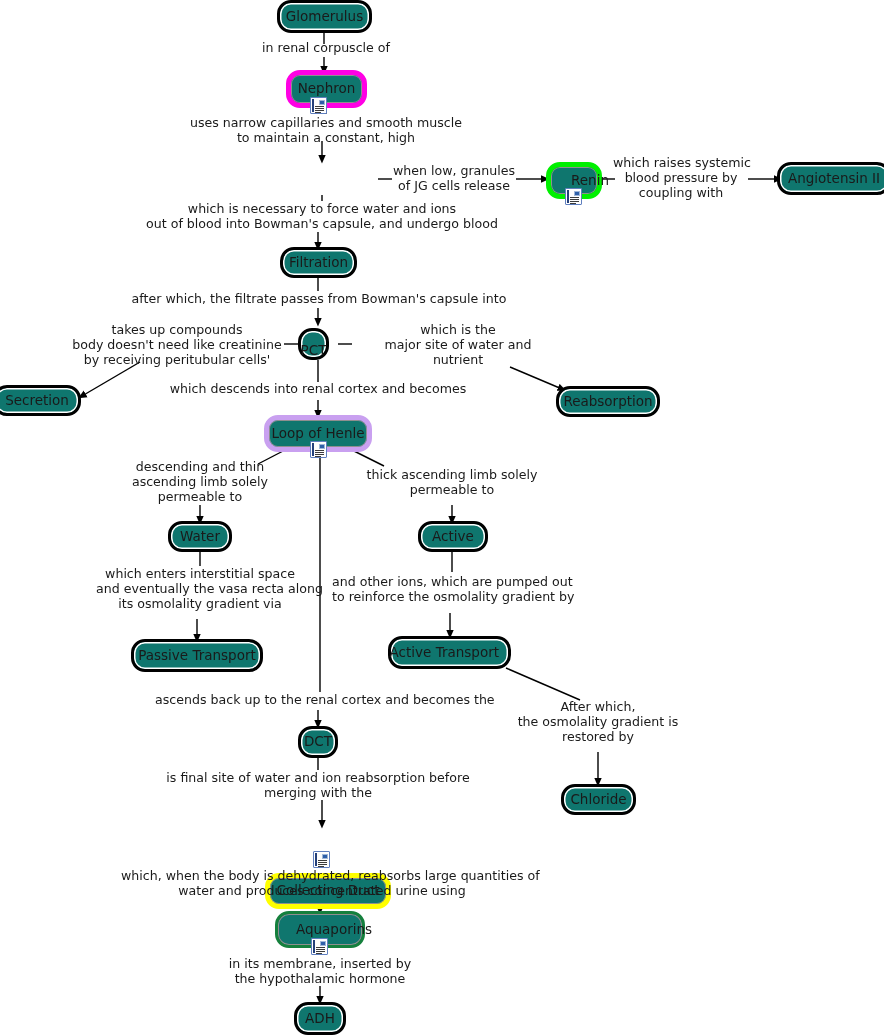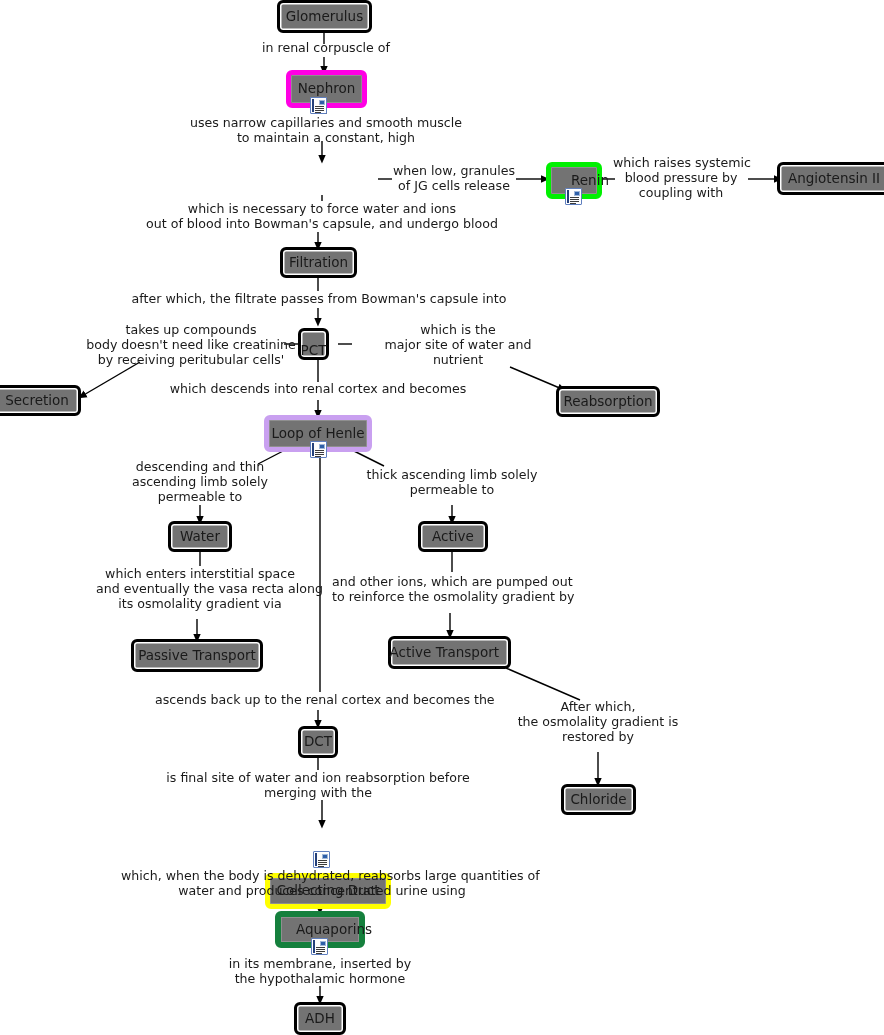--- a/index.html
+++ b/index.html
@@ -25,22 +25,22 @@
     top: 0;
     width: 884px;
     height: 1035px;
     pointer-events: none;
   }
 
   
   .node {
     position: absolute;
     box-sizing: border-box;
-    background: #737373;
-    border-radius: 6px;
+    background: #0f766e;
+    border-radius: 14px;
     display: flex;
     align-items: center;
     justify-content: center;
     white-space: nowrap;
     font-size: 13.5px;
     line-height: 1;
     color: #1a1a1a;
     z-index: 3;
   }
   .node .node-label {
@@ -62,21 +62,21 @@
   }
   .node.ring-purple {
     border: 5px solid #c9a0f0;
     box-shadow: inset 0 0 0 1px #8f8f8f;
   }
   .node.ring-yellow {
     border: 5px solid #ffff00;
     box-shadow: inset 0 0 0 1px #8f8f8f;
   }
   .node.ring-cyan {
-    border: 6px solid #15803d;
+    border: 3px solid #15803d;
     box-shadow: inset 0 0 0 1px #8f8f8f;
     padding-left: 28px;
   }
 
   
   .res-icon {
     position: absolute;
     width: 17px;
     height: 17px;
     z-index: 6;
@@ -316,21 +316,21 @@
 
   <div class="phrase" style="left:613px; top:155px; width:136px;">which raises systemic
 blood pressure by
 coupling with</div>
 
   <div class="phrase" style="left:112px; top:201px; width:420px;">which is necessary to force water and ions
 out of blood into Bowman's capsule, and undergo blood</div>
 
   <div class="phrase" style="left:119px; top:291px; width:400px;">after which, the filtrate passes from Bowman's capsule into</div>
 
-  <div class="phrase" style="left:82px; top:322px; width:218px;">takes up compounds
+  <div class="phrase" style="left:68px; top:322px; width:218px;">takes up compounds
 body doesn't need like creatinine
 by receiving peritubular cells'</div>
 
   <div class="phrase" style="left:372px; top:322px; width:172px;">which is the
 major site of water and
 nutrient</div>
 
   <div class="phrase" style="left:118px; top:381px; width:400px;">which descends into renal cortex and becomes</div>
 
   <div class="phrase" style="left:110px; top:459px; width:180px;">descending and thin

